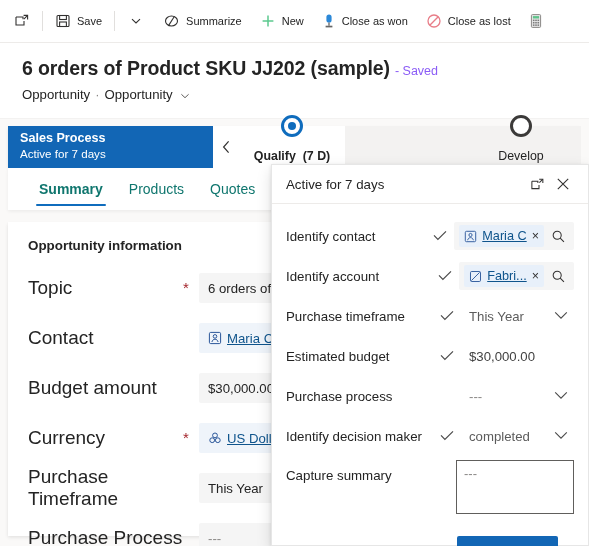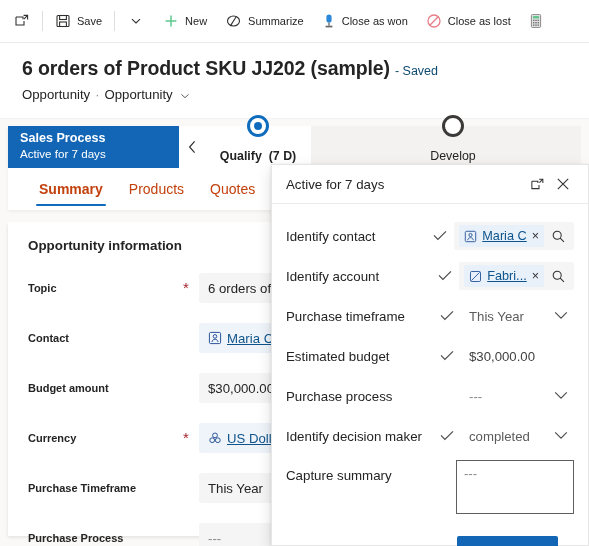--- a/index.html
+++ b/index.html
@@ -27,42 +27,42 @@
   .cmdsep{width:1px;height:20px;background:#e1dfdd;margin:0 3px;}
   .icn{display:inline-flex;align-items:center;justify-content:center;flex:0 0 auto;}
 
   
   .titlewrap{
     position:absolute;left:0;top:43px;width:589px;height:76px;
     background:#ffffff;box-sizing:border-box;padding:14px 0 0 22px;
     border-bottom:1px solid #f3f2f1;
   }
   .recname{font-size:19.5px;font-weight:700;color:#242424;letter-spacing:-0.1px;display:inline-block;}
-  .savedtxt{font-size:12.5px;color:#0c4a6e;font-weight:400;margin-left:5px;}
+  .savedtxt{font-size:12.5px;color:#8b5cf6;font-weight:400;margin-left:5px;}
   .breadcrumb{margin-top:7px;font-size:13.2px;color:#242424;display:flex;align-items:flex-end;gap:5px;}
   .bc-dot{color:#8a8886;font-size:13px;}
   .bc-chev{color:#605e5c;font-size:9px;margin-left:2px;transform:translateY(1px);}
 
   
   .bpf{
     position:absolute;left:8px;top:126px;width:573px;height:42px;
     background:#f3f2f1;display:flex;align-items:stretch;
     box-shadow:0 0.3px 0.9px rgba(0,0,0,.08), 0 1.6px 3.6px rgba(0,0,0,.08);
   }
   .bpf-head{
-    width:171px;background:#1266b5;color:#fff;box-sizing:border-box;
+    width:205px;background:#1266b5;color:#fff;box-sizing:border-box;
     padding:5px 0 0 12px;position:relative;
   }
   .bpf-head .t1{font-size:12.6px;font-weight:700;line-height:15px;}
   .bpf-head .t2{font-size:11.6px;font-weight:400;line-height:15px;}
   .bpf-collapse{
     width:26px;background:#ffffff;display:flex;align-items:center;justify-content:center;
     color:#323130;font-size:13px;cursor:pointer;
   }
-  .bpf-stages{flex:1;display:flex;align-items:flex-start;position:relative;}
+  .bpf-stages{flex:1;display:flex;align-items:flex-start;position:relative;gap:34px;}
   .stage{
     position:relative;height:42px;display:flex;align-items:flex-end;
     justify-content:center;box-sizing:border-box;
   }
   .stage .cap{font-size:12.4px;padding-bottom:5px;white-space:nowrap;}
   .stage.active{background:#ffffff;}
   .stage.active .cap{font-weight:700;color:#242424;}
   .stage.next .cap{font-weight:400;color:#242424;}
   .ring{
     position:absolute;top:-11px;left:50%;transform:translateX(-50%);
@@ -75,33 +75,33 @@
   }
   .ring.off{border:3.5px solid #3b3a39;}
 
   
   .tabs{
     position:absolute;left:8px;top:168px;width:573px;height:42px;
     background:#fff;display:flex;align-items:center;padding-left:18px;box-sizing:border-box;
     box-shadow:0 1.6px 3.6px rgba(0,0,0,.06);
   }
   .tab{position:relative;height:42px;display:flex;align-items:center;padding:0 13px;
-       font-size:14px;color:#c2410c;cursor:pointer;}
+       font-size:14px;color:#0f766e;cursor:pointer;}
   .tab.sel{font-weight:700;}
   .tab.sel:after{content:"";position:absolute;left:10px;right:10px;bottom:4px;height:2.5px;background:#0f6cbd;border-radius:2px;}
 
   
   .card{
     position:absolute;left:8px;top:222px;width:573px;height:314px;
     background:#ffffff;box-sizing:border-box;padding:16px 0 0 20px;
     box-shadow:0 0.3px 0.9px rgba(0,0,0,.08), 0 1.6px 3.6px rgba(0,0,0,.10);
   }
   .sectiontitle{font-size:13.4px;font-weight:700;color:#242424;margin-bottom:20px;}
   .frow{display:flex;align-items:center;height:30px;margin-bottom:20px;}
-  .flabel{width:155px;font-size:11px;color:#242424;font-weight:bold;}
+  .flabel{width:155px;font-size:19px;color:#242424;}
   .freq{width:16px;color:#a4262c;font-size:15px;line-height:10px;}
   .fval{
     width:120px;height:30px;background:#f5f5f5;border-radius:2px;box-sizing:border-box;
     display:flex;align-items:center;padding:0 9px;font-size:13.2px;color:#242424;gap:5px;
     overflow:hidden;white-space:nowrap;
   }
   .fval.muted{color:#8a8886;}
   .flink{color:#0f548c;text-decoration:underline;font-size:13.2px;}
 
   
@@ -185,35 +185,35 @@
     <div class="cmd" style="padding:0 12px;">
       <span class="icn">
         <svg width="12" height="12" viewBox="0 0 12 12">
             <path d="M2 4.2L6 8l4-3.8" fill="none" stroke="#323130" stroke-width="1.1"></path>
           </svg>
       </span>
     </div>
 
     <div class="cmd">
       <span class="icn">
-        <svg width="16" height="16" viewBox="0 0 16 16">
-            <path d="M8 2.6v10.8M2.6 8h10.8" stroke="#5cc98f" stroke-width="1.5"></path>
-          </svg>
-      </span>
-      <span class="lbl">New</span>
-    </div>
-
-    <div class="cmd">
-      <span class="icn">
         <svg width="17" height="16" viewBox="0 0 17 16">
             <ellipse cx="8.5" cy="8" rx="6" ry="5" fill="none" stroke="#323130" stroke-width="1.1"></ellipse>
             <path d="M11.5 3.2L5.4 12.9" stroke="#323130" stroke-width="1.1"></path>
           </svg>
       </span>
       <span class="lbl">Summarize</span>
+    </div>
+
+    <div class="cmd">
+      <span class="icn">
+        <svg width="16" height="16" viewBox="0 0 16 16">
+            <path d="M8 2.6v10.8M2.6 8h10.8" stroke="#5cc98f" stroke-width="1.5"></path>
+          </svg>
+      </span>
+      <span class="lbl">New</span>
     </div>
 
     <div class="cmd">
       <span class="icn">
         <svg width="14" height="16" viewBox="0 0 14 16">
             <rect x="4.4" y="1.5" width="5.2" height="8" rx="2.6" fill="#2b88d8"></rect>
             <path d="M7 9.5v3.2" stroke="#555" stroke-width="1.2"></path>
             <rect x="3.6" y="12.7" width="6.8" height="1.7" fill="#666"></rect>
           </svg>
       </span>

